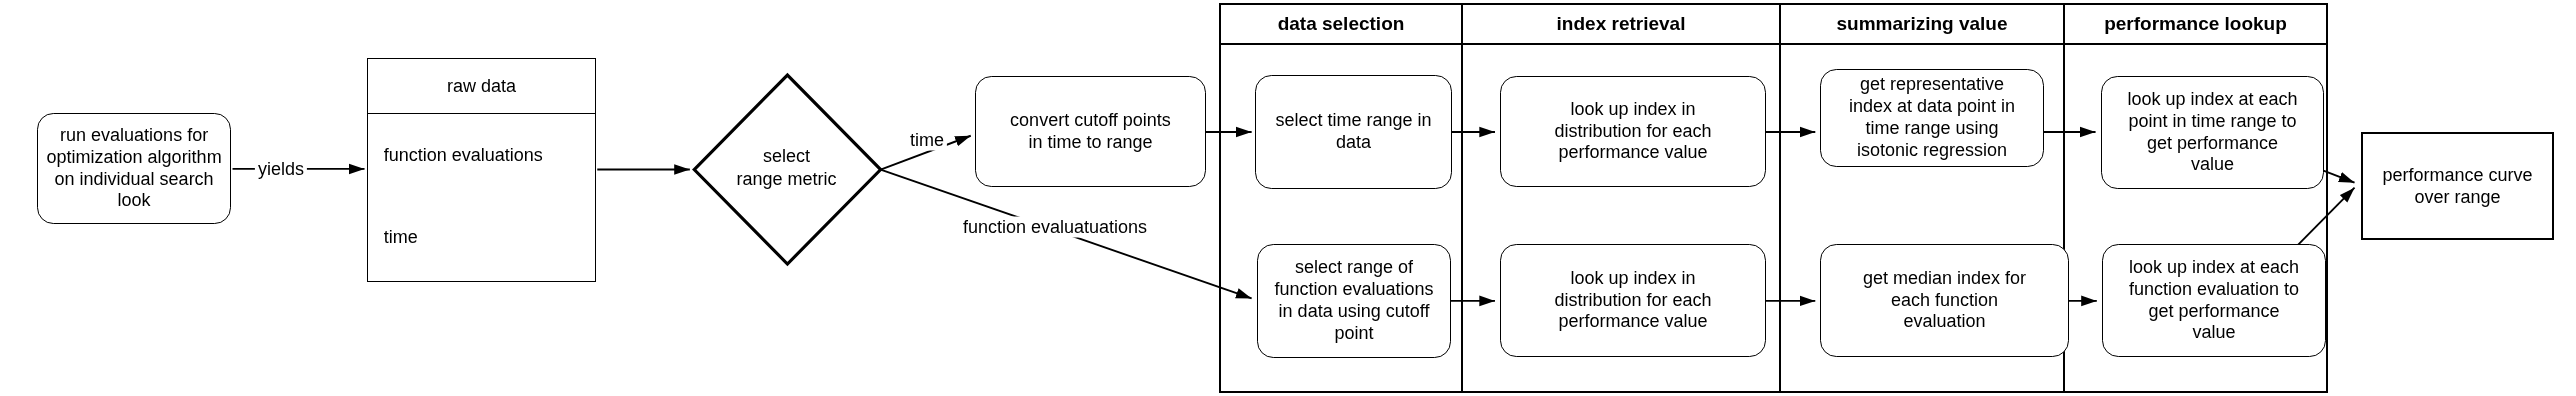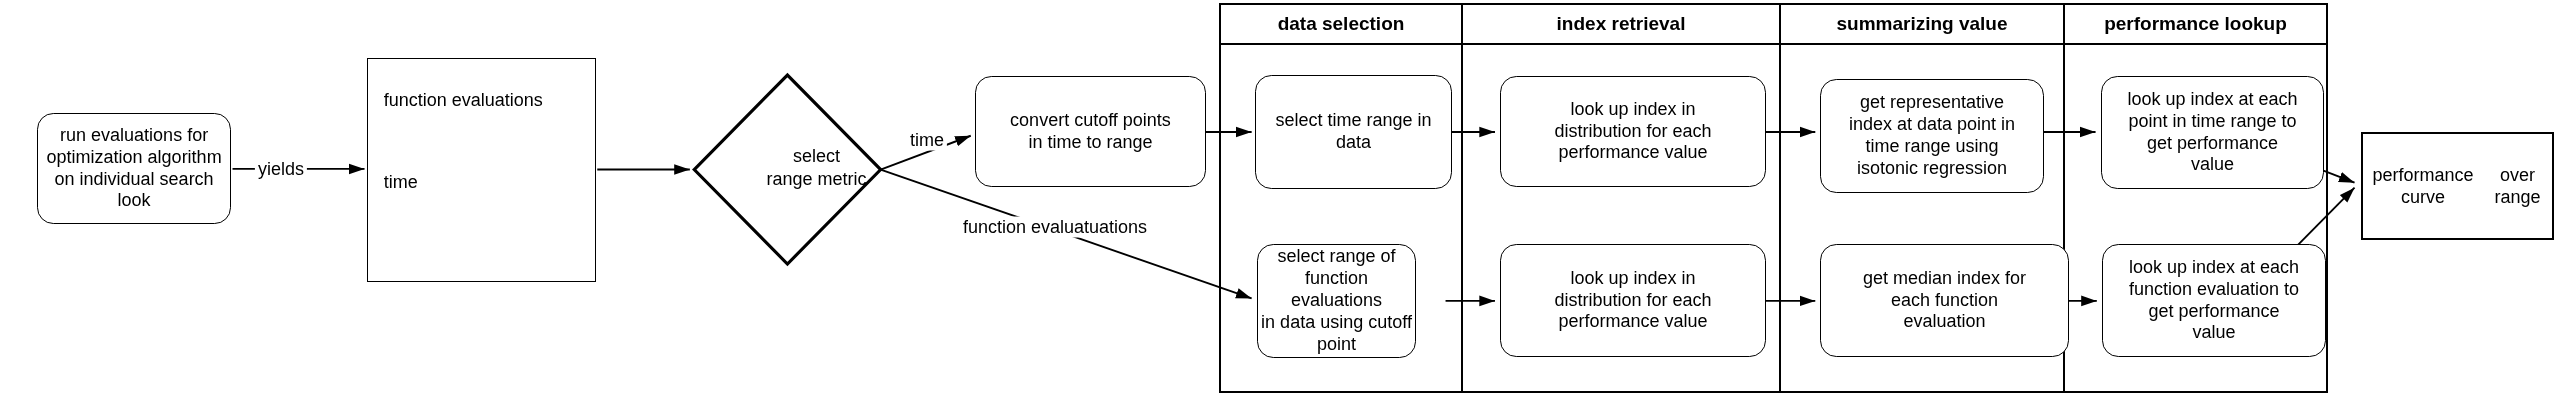--- a/index.html
+++ b/index.html
@@ -17,33 +17,33 @@
   .pcol-header{height:40px;border-bottom:2.5px solid #000;box-sizing:border-box;
                display:flex;align-items:center;justify-content:center;
                font-weight:bold;font-size:19px;}
 
   
   .rbox{position:absolute;background:#fff;border:1.9px solid #000;border-radius:16.3px;
         box-sizing:border-box;display:flex;flex-direction:column;align-items:center;
         justify-content:center;text-align:center;font-size:18px;line-height:1.22;z-index:3;}
   
   .sbox{position:absolute;background:#fff;border:2.5px solid #000;box-sizing:border-box;
-        display:flex;align-items:center;justify-content:center;
+        display:flex;flex-direction:column;align-items:center;justify-content:center;
         text-align:center;font-size:18px;line-height:1.25;z-index:3;}
 
   
   .entity{position:absolute;left:333px;top:58px;width:229px;height:224px;background:#fff;
           border:1.9px solid #000;box-sizing:border-box;z-index:3;font-size:18px;}
   .entity-title{height:55px;border-bottom:1.9px solid #000;box-sizing:border-box;
                 display:flex;align-items:center;justify-content:center;}
   .entity-body{display:flex;flex-direction:column;justify-content:space-around;
                height:165px;padding-left:15.7px;}
 
   
-  .dlabel{position:absolute;left:720px;top:145px;width:125px;text-align:center;
+  .dlabel{position:absolute;left:690px;top:145px;width:125px;text-align:center;
           font-size:18px;line-height:1.3;z-index:3;}
 
   
   .elabel{position:absolute;transform:translate(-50%,-50%);background:#fff;
           font-size:18px;padding:0 3.1px;white-space:nowrap;z-index:4;}
 </style>
 </head>
 <body>
 
 <div id="canvas">
@@ -88,20 +88,21 @@
   </svg>
 
   <div class="rbox" style="left:3.1px;top:113px;width:194px;height:111px;">
       <div>run evaluations for</div>
       <div>optimization algorithm</div>
       <div>on individual search</div>
       <div>look</div>
     </div>
 
   <div class="entity">
+    <div class="entity-title">raw data</div>
     <div class="entity-body">
       <div>function evaluations</div>
       <div>time</div>
     </div>
   </div>
 
   <div class="dlabel">
       <div>select</div>
       <div>range metric</div>
     </div>
@@ -113,34 +114,34 @@
 
   <div class="rbox" style="left:1221px;top:75px;width:197px;height:114px;">
       <div>select time range in</div>
       <div>data</div>
     </div>
   <div class="rbox" style="left:1466px;top:76px;width:266px;height:111px;">
       <div>look up index in</div>
       <div>distribution for each</div>
       <div>performance value</div>
     </div>
-  <div class="rbox" style="left:1786px;top:79px;width:224px;height:114px;">
+  <div class="rbox" style="left:1786px;top:69px;width:224px;height:98px;">
       <div>get representative</div>
       <div>index at data point in</div>
       <div>time range using</div>
       <div>isotonic regression</div>
     </div>
   <div class="rbox" style="left:2067px;top:76px;width:223px;height:113px;">
       <div>look up index at each</div>
       <div>point in time range to</div>
       <div>get performance</div>
       <div>value</div>
     </div>
 
-  <div class="rbox" style="left:1223px;top:244px;width:159px;height:114px;">
+  <div class="rbox" style="left:1223px;top:244px;width:194px;height:114px;">
       <div>select range of</div>
       <div>function evaluations</div>
       <div>in data using cutoff</div>
       <div>point</div>
     </div>
   <div class="rbox" style="left:1466px;top:244px;width:266px;height:113px;">
       <div>look up index in</div>
       <div>distribution for each</div>
       <div>performance value</div>
     </div>

